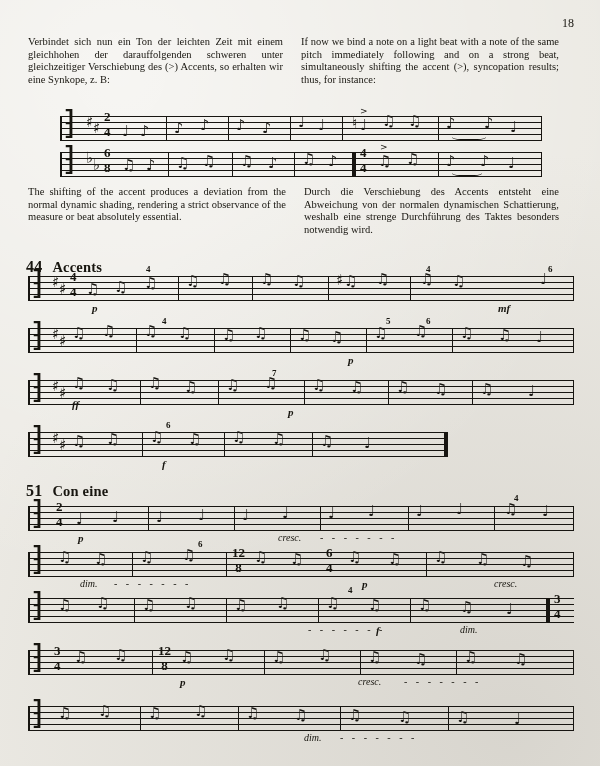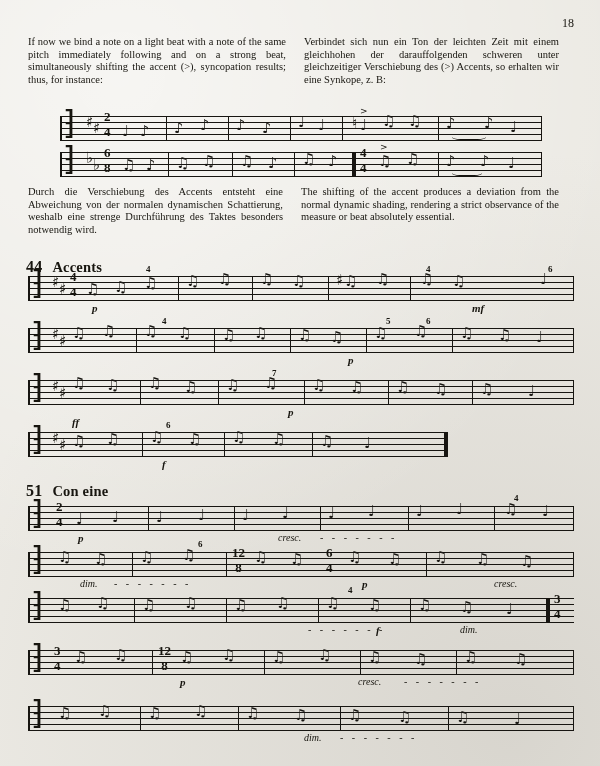--- a/index.html
+++ b/index.html
@@ -187,22 +187,22 @@
 </style>
 </head>
 <body>
 
 <div class="page">
   <div class="paper-tint"></div>
 
   <div class="page-number">18</div>
 
   <div class="text-block" style="top:36px; left:28px;">
+    <div class="text-col col-left">Verbindet sich nun ein Ton der leichten Zeit mit einem gleichhohen der darauffolgenden schweren unter gleichzeitiger Verschiebung des (&gt;) Accents, so erhalten wir eine Synkope, z. B:</div>
     <div class="text-col col-right">If now we bind a note on a light beat with a note of the same pitch immediately following and on a strong beat, simultaneously shifting the accent (&gt;), syncopation results; thus, for instance:</div>
-    <div class="text-col col-left">Verbindet sich nun ein Ton der leichten Zeit mit einem gleichhohen der darauffolgenden schweren unter gleichzeitiger Verschiebung des (&gt;) Accents, so erhalten wir eine Synkope, z. B:</div>
   </div>
 
   <div class="system" style="top:112px; left:60px; width:482px;">
     <div class="staff">
       <div class="line"></div>
       <div class="line"></div>
       <div class="line"></div>
       <div class="line"></div>
       <div class="line"></div>
       <div class="startbar"></div>
@@ -279,22 +279,22 @@
       <div class="barline" style="left:378px;"></div>
       <div class="note" style="left:386px; top:6px;">♪</div>
       <div class="tie" style="left:392px; top:22px; width:30px;"></div>
       <div class="note" style="left:420px; top:6px;">♪</div>
       <div class="note" style="left:448px; top:8px;">♩</div>
       <div class="endbar"></div>
     </div>
   </div>
 
   <div class="text-block" style="top:186px; left:28px;">
+    <div class="text-col col-right">The shifting of the accent produces a deviation from the normal dynamic shading, rendering a strict observance of the measure or beat absolutely essential.</div>
     <div class="text-col col-left">Durch die Verschiebung des Accents entsteht eine Abweichung von der normalen dynamischen Schattierung, weshalb eine strenge Durchführung des Taktes besonders notwendig wird.</div>
-    <div class="text-col col-right">The shifting of the accent produces a deviation from the normal dynamic shading, rendering a strict observance of the measure or beat absolutely essential.</div>
   </div>
 
   <div class="etude-head" style="top:258px; left:26px;">
     <span class="num">44</span><span class="tempo">Accents</span>
   </div>
 
   <div class="system" style="top:272px;">
     <div class="staff">
       <div class="line"></div>
       <div class="line"></div>
@@ -327,21 +327,21 @@
       <div class="barline" style="left:382px;"></div>
       <div class="ornum" style="left:398px; top:-8px;">4</div>
       <div class="note" style="left:392px; top:0px;">♫</div>
       <div class="note" style="left:424px; top:2px;">♫</div>
       <div class="dashes" style="left:452px; top:-2px;">- - - - - - -</div>
       <div class="ornum" style="left:520px; top:-8px;">6</div>
       <div class="note" style="left:512px; top:0px;">♩</div>
       <div class="endbar"></div>
     </div>
     <div class="dyn" style="left:64px; top:30px;">p</div>
-    <div class="dyn" style="left:444px; top:30px;">mf</div>
+    <div class="dyn" style="left:470px; top:30px;">mf</div>
   </div>
 
   <div class="system" style="top:324px;">
     <div class="staff">
       <div class="line"></div>
       <div class="line"></div>
       <div class="line"></div>
       <div class="line"></div>
       <div class="line"></div>
       <div class="startbar"></div>
@@ -400,21 +400,21 @@
       <div class="note" style="left:284px; top:2px;">♫</div>
       <div class="note" style="left:322px; top:4px;">♫</div>
       <div class="barline" style="left:360px;"></div>
       <div class="note" style="left:368px; top:4px;">♫</div>
       <div class="note" style="left:406px; top:6px;">♫</div>
       <div class="barline" style="left:444px;"></div>
       <div class="note" style="left:452px; top:6px;">♫</div>
       <div class="note" style="left:500px; top:8px;">♩</div>
       <div class="endbar"></div>
     </div>
-    <div class="dyn" style="left:44px; top:40px;">ff</div>
+    <div class="dyn" style="left:44px; top:22px;">ff</div>
     <div class="dyn" style="left:260px; top:30px;">p</div>
   </div>
 
   <div class="system" style="top:428px; width:420px;">
     <div class="staff">
       <div class="line"></div>
       <div class="line"></div>
       <div class="line"></div>
       <div class="line"></div>
       <div class="line"></div>

